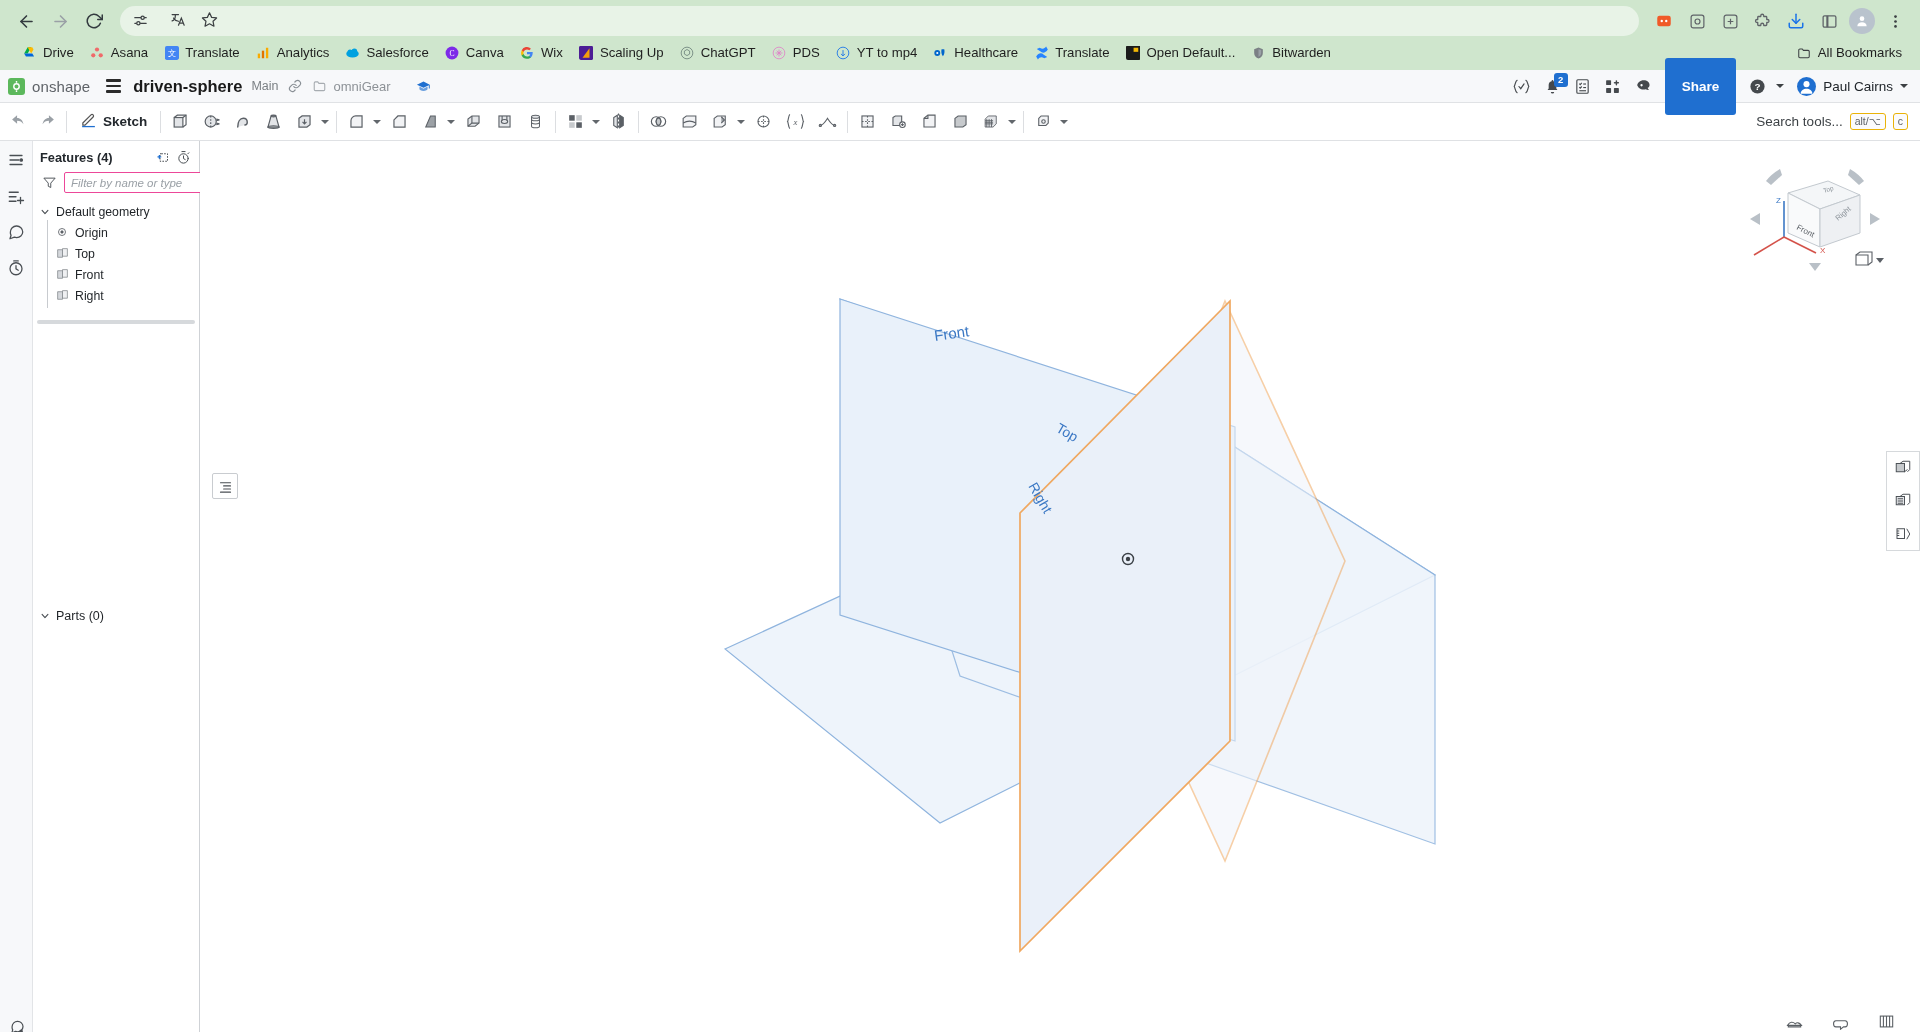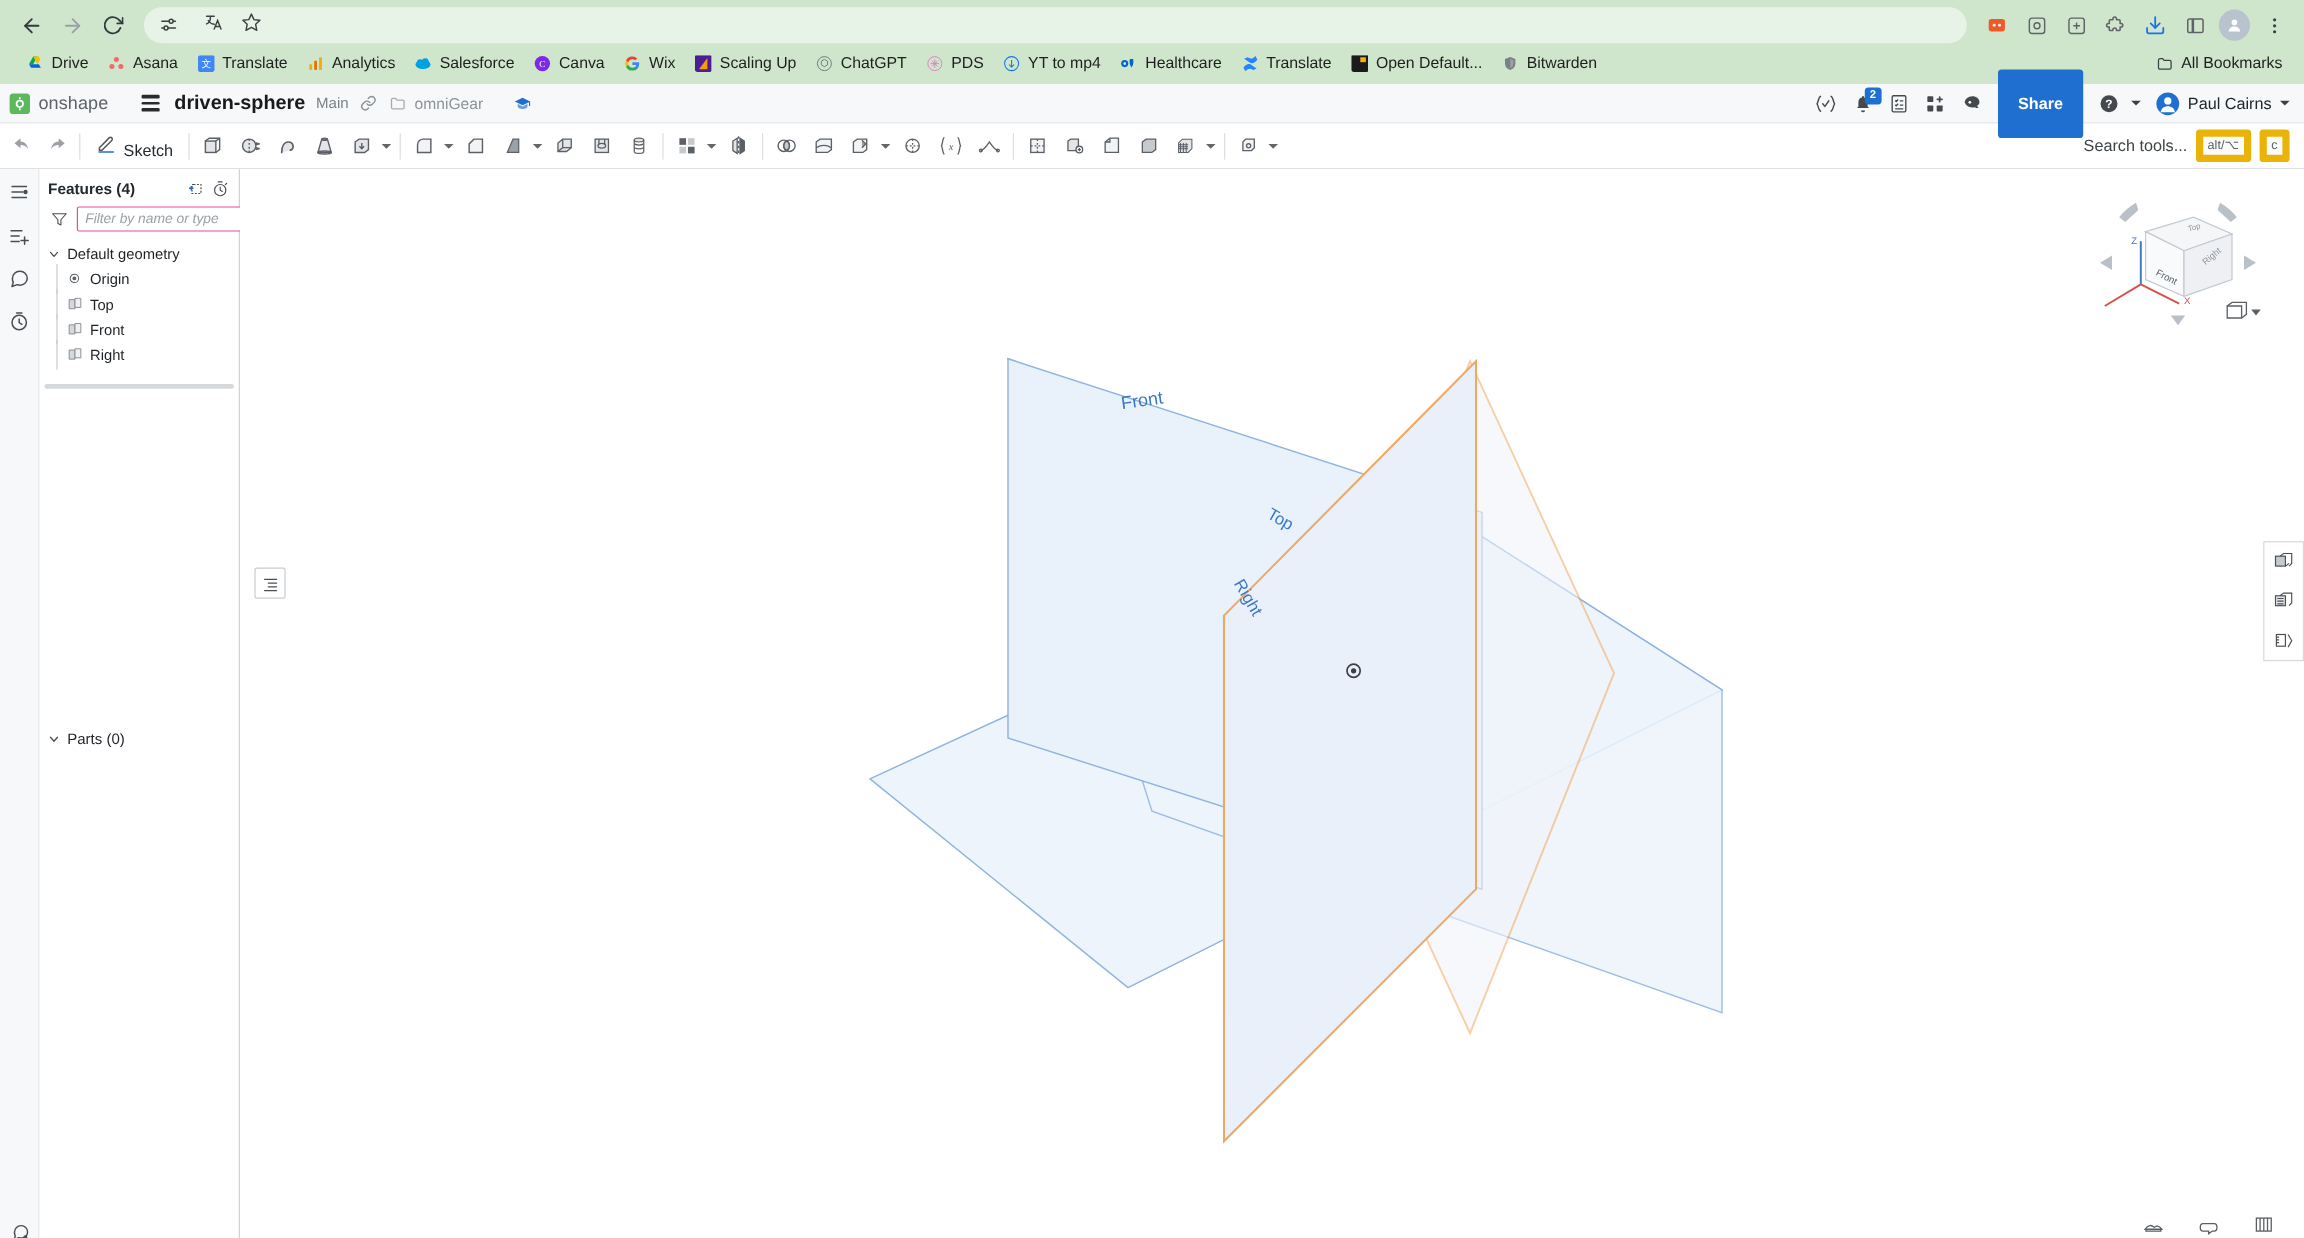--- a/index.html
+++ b/index.html
@@ -56,21 +56,21 @@
   }
   .bm-label { font-size: 13.2px; color:#1f1f1f; }
   .bm-spacer { flex: 1 1 auto; }
   .all-bm { display:flex;align-items:center;gap:6px;padding:3px 8px;flex:0 0 auto;}
 
   
   .os-header {
     height: 33px; background: #f7f8fa; border-bottom: 1px solid #e0e2e5;
     display: flex; align-items: center; padding: 0 8px; gap: 0px;
   }
-  .os-logo { display:flex; align-items:center; gap:7px; flex:0 0 auto; margin-right:20px;}
+  .os-logo { display:flex; align-items:center; gap:7px; flex:0 0 auto; margin-right:8px;}
   .os-logo-mark {
     width:17px;height:17px;background:#5cb85c;border-radius:3px;
     display:flex;align-items:center;justify-content:center;
   }
   .os-logo-text { font-size:15px; color:#5f6368; letter-spacing:0.1px; }
   .hamburger { display:flex;flex-direction:column;gap:3px;margin:0 12px 0 8px;flex:0 0 auto;}
   .hamburger span { display:block;width:15px;height:2.4px;background:#2b2b2b;border-radius:1px;}
   .doc-title { font-size:16.5px; font-weight:bold; color:#1a1a1a; flex:0 0 auto;}
   .branch { font-size:12.5px;color:#7b8085;margin-left:9px;flex:0 0 auto;}
   .hdr-icon { margin-left:10px; color:#8a9096; flex:0 0 auto; display:flex;align-items:center;}
@@ -97,32 +97,32 @@
 
   
   .os-toolbar {
     height: 38px; background:#fff; border-bottom:1px solid #dfe1e4;
     display:flex;align-items:center;padding:0 6px 0 4px;gap:0;
   }
   .tb-item {
     display:flex;align-items:center;justify-content:center;
     height:30px;padding:0 6px;color:#5b6066;flex:0 0 auto;
   }
-  .tb-sketch { display:flex;align-items:flex-end;gap:6px;padding:0 9px;flex:0 0 auto;}
+  .tb-sketch { display:flex;align-items:center;gap:6px;padding:0 9px;flex:0 0 auto;font-weight:bold;}
   .tb-sketch-label { font-size:13.5px;color:#24292e;}
   .tb-sep { width:1px;height:22px;background:#dcdee1;margin:0 4px;flex:0 0 auto;}
   .tb-caret { width:0;height:0;border-left:4px solid transparent;border-right:4px solid transparent;
     border-top:4.5px solid #62676c;margin-left:1px;margin-right:3px;}
   .tb-spacer { flex:1 1 auto; }
   .search-tools {
     display:flex;align-items:center;gap:7px;font-size:13.5px;color:#3d4246;
     padding:0 6px;flex:0 0 auto;
   }
   .kbd {
-    border:6px solid #eab308;border-radius:3px;font-size:10.5px;color:#5a5f64;
+    border:1px solid #eab308;border-radius:3px;font-size:10.5px;color:#5a5f64;
     padding:1px 4px;background:#fbfbfc;line-height:1.3;
   }
 
   
   .workspace { display:flex; height: 903px; position:relative; }
 
   
   .rail {
     width: 33px; background:#f7f8fa; border-right:1px solid #e2e4e7;
     display:flex;flex-direction:column;align-items:center;padding-top:8px;gap:14px;

